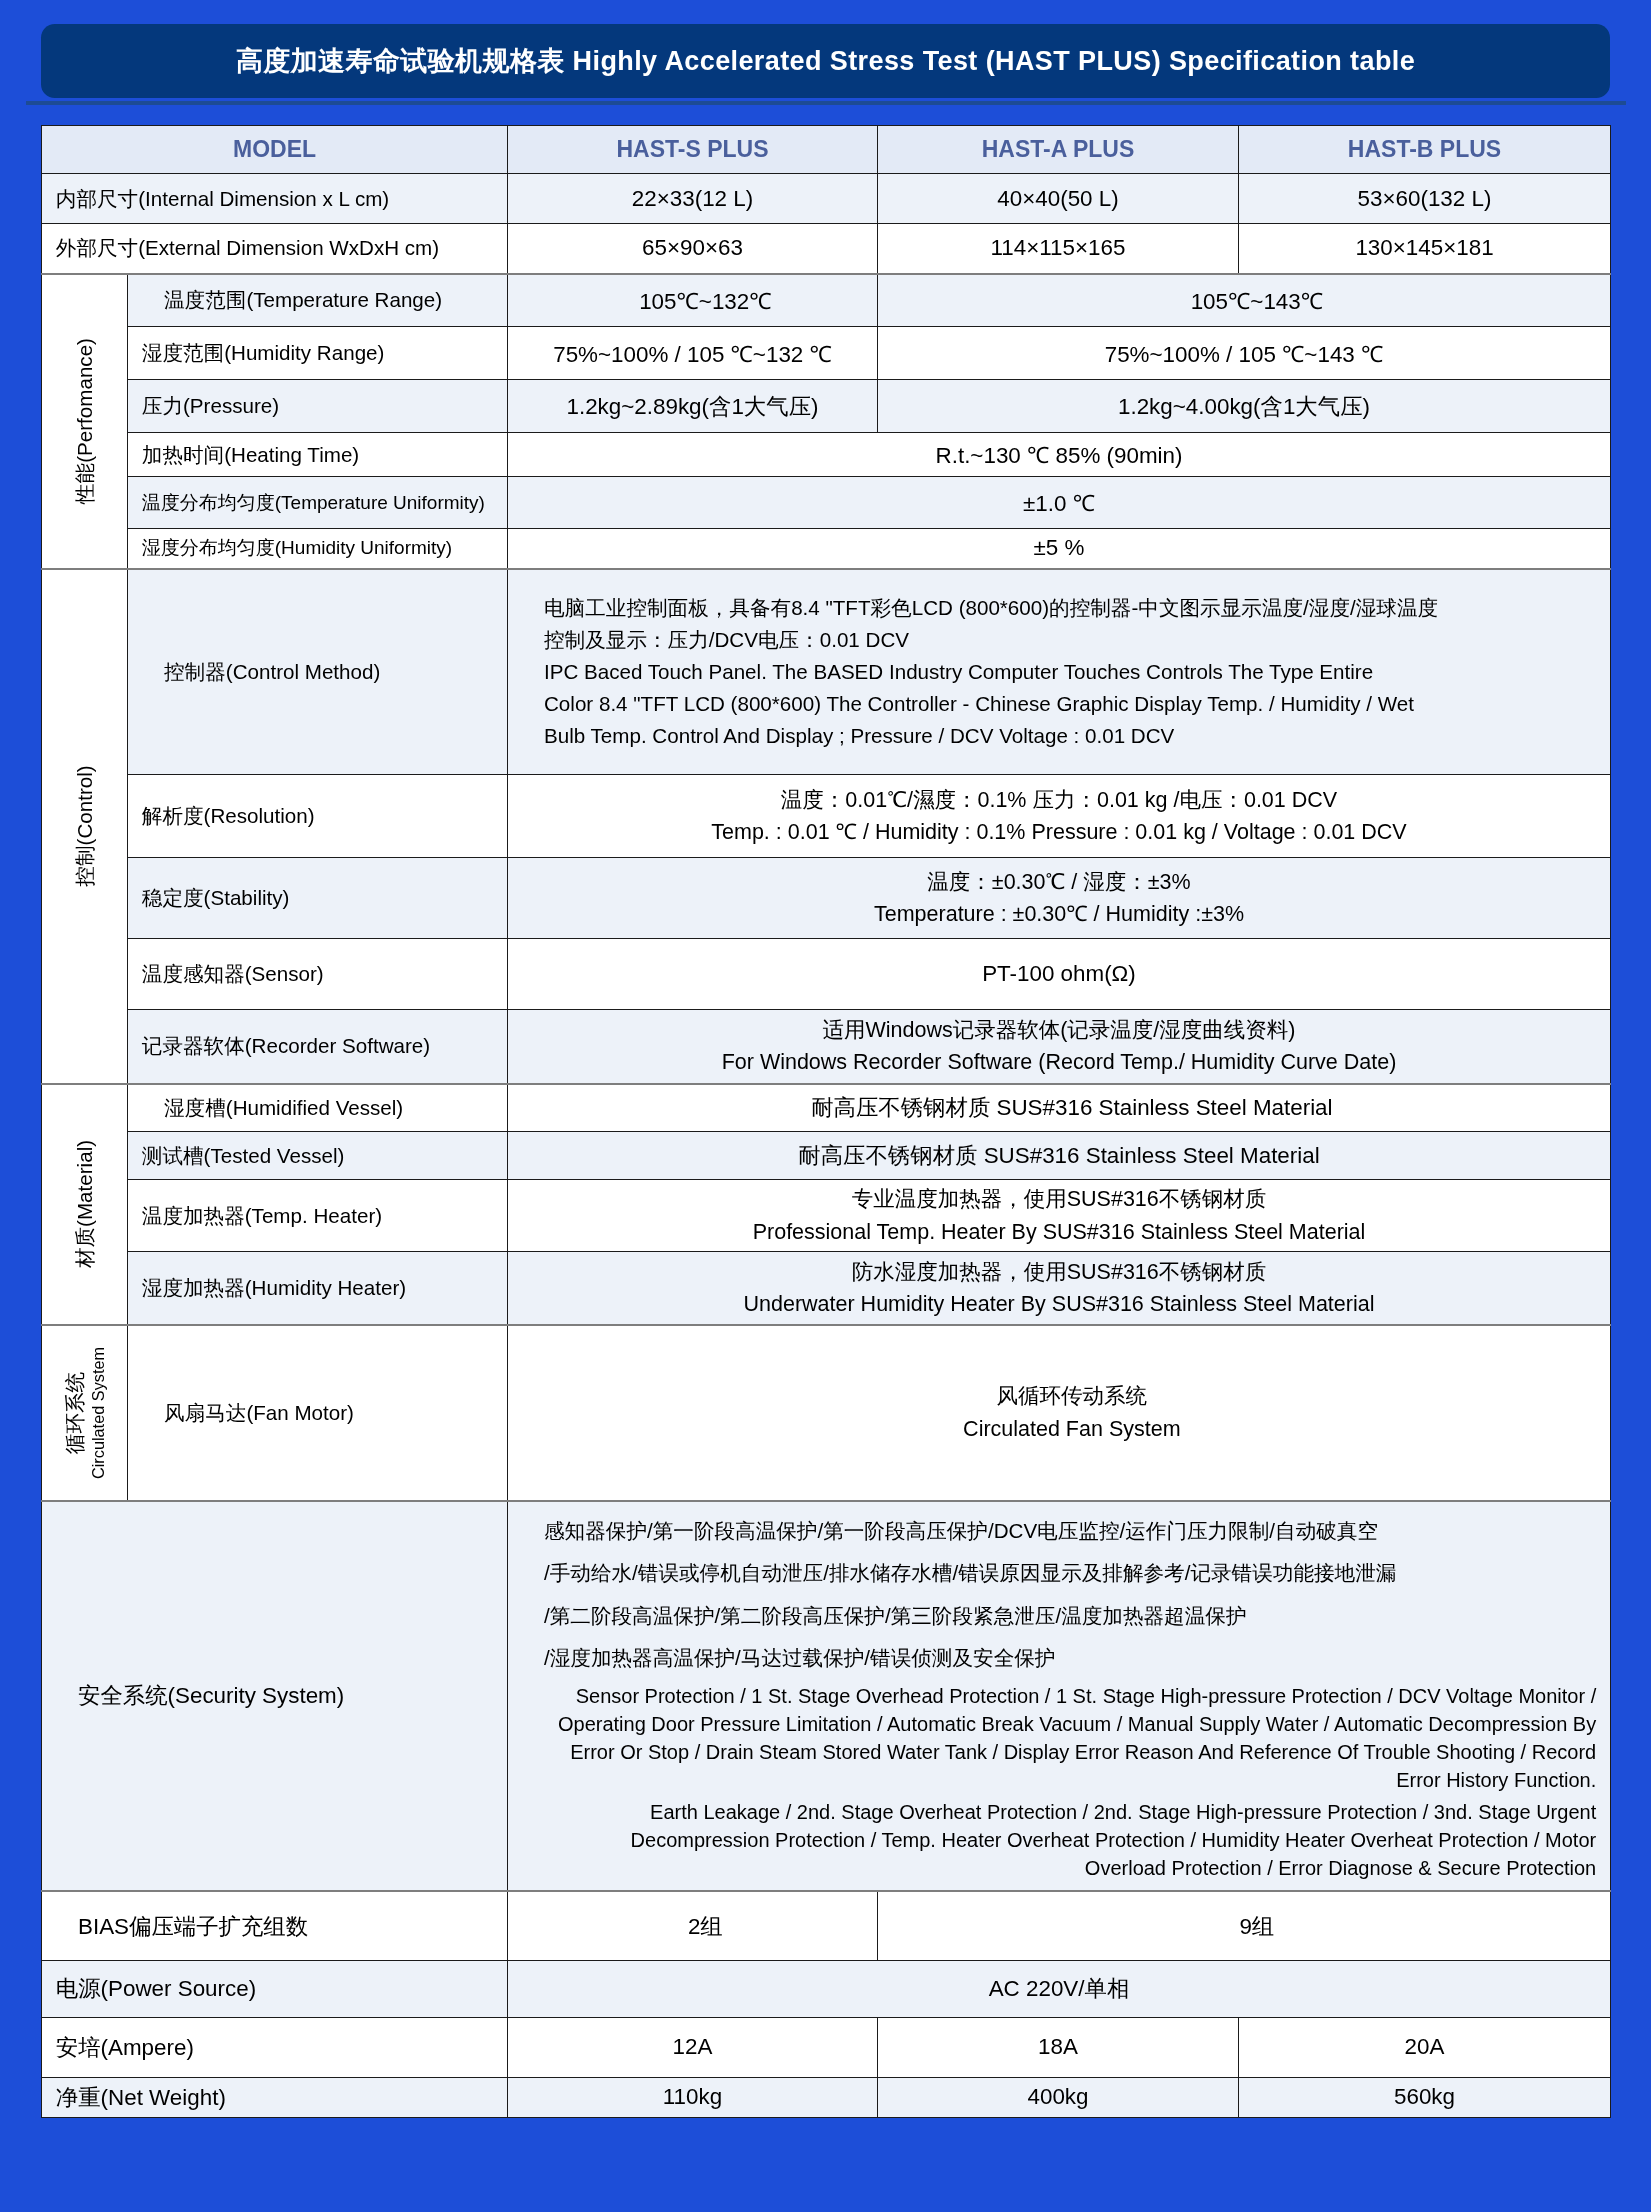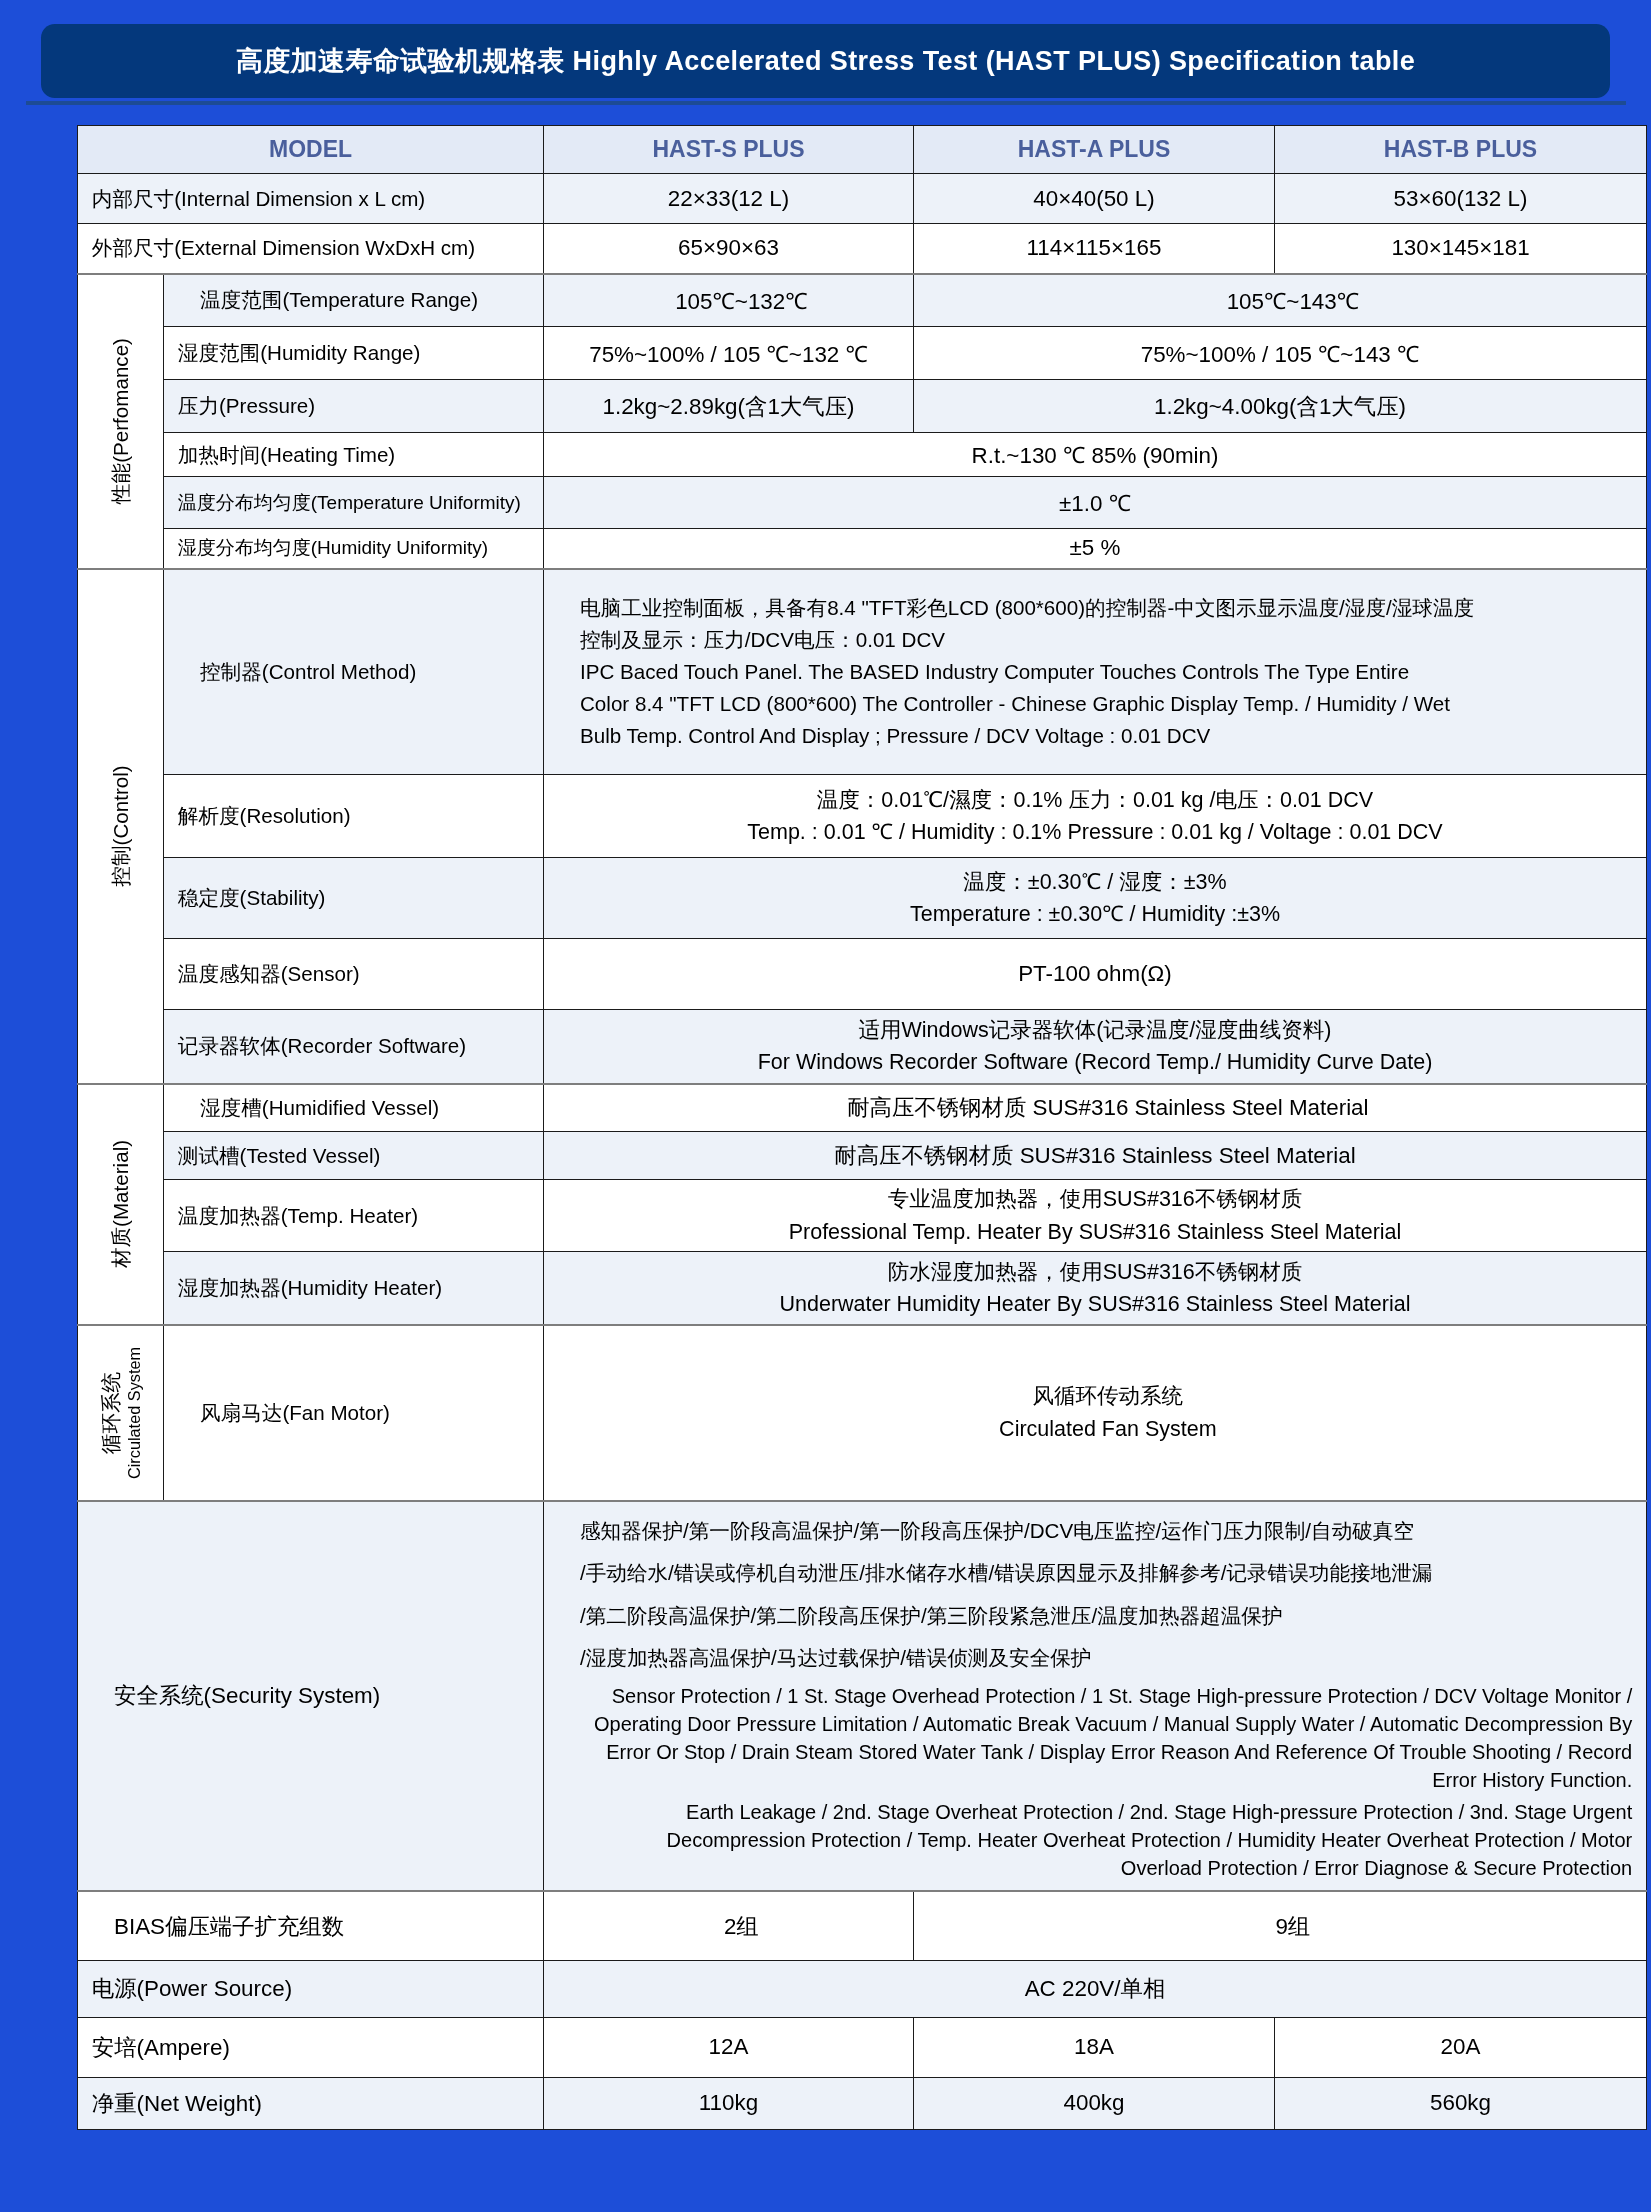--- a/index.html
+++ b/index.html
@@ -5,21 +5,21 @@
   html,body{margin:0;padding:0;background:#000;}
   .page{position:relative;width:1652px;height:2212px;background:#1d4ed8;overflow:hidden;
         font-family:Liberation Sans, sans-serif;}
   
   .title-bar{position:absolute;left:41px;top:24px;width:1569px;height:74px;
              background:#04387c;border-radius:13.8px;display:flex;align-items:center;justify-content:center;}
   .title-bar .title{color:#ffffff;font-size:27px;font-weight:bold;letter-spacing:0.4px;}
   .title-underline{position:absolute;left:26px;top:101px;width:1600px;height:4.3px;background:#1d4b94;}
   
   table.spec{position:absolute;left:41px;top:125px;width:1569px;border-collapse:collapse;
-             table-layout:fixed;background:#ffffff;border:1.7px solid #101010;margin-left:36px;}
+             table-layout:fixed;background:#ffffff;border:1.7px solid #101010;}
   td,th{border:0.9px solid #1b1b1b;padding:3.4px 10.3px;font-size:22.4px;color:#000;
         text-align:center;vertical-align:middle;overflow:hidden;}
   th{background:#e3eaf6;color:#4a5f9c;font-size:23px;font-weight:bold;}
   tr.odd td{background:#edf2f9;}
   tr.even td{background:#ffffff;}
   td.label{text-align:left;padding-left:13.8px;font-size:20.6px;}
   td.group-cell{background:#ffffff !important;position:relative;padding:0;}
   .vtext{position:absolute;top:50%;left:50%;transform:translate(-50%,-50%) rotate(-90deg);
          white-space:nowrap;font-size:20.6px;color:#000;text-align:center;line-height:1.25;}
   .vtext .vsub{font-size:16.3px;}
@@ -207,21 +207,21 @@
       <td colspan="3">AC 220V/单相</td>
     </tr>
 
     <tr class="even" style="height:60px">
       <td colspan="2" class="label" style="font-size:22.4px">安培(Ampere)</td>
       <td>12A</td>
       <td>18A</td>
       <td>20A</td>
     </tr>
 
-    <tr class="odd" style="height:52px">
+    <tr class="odd" style="height:40px">
       <td colspan="2" class="label" style="font-size:22.4px">净重(Net Weight)</td>
       <td>110kg</td>
       <td>400kg</td>
       <td>560kg</td>
     </tr>
 
   </tbody>
     </table>
 </div>
 

